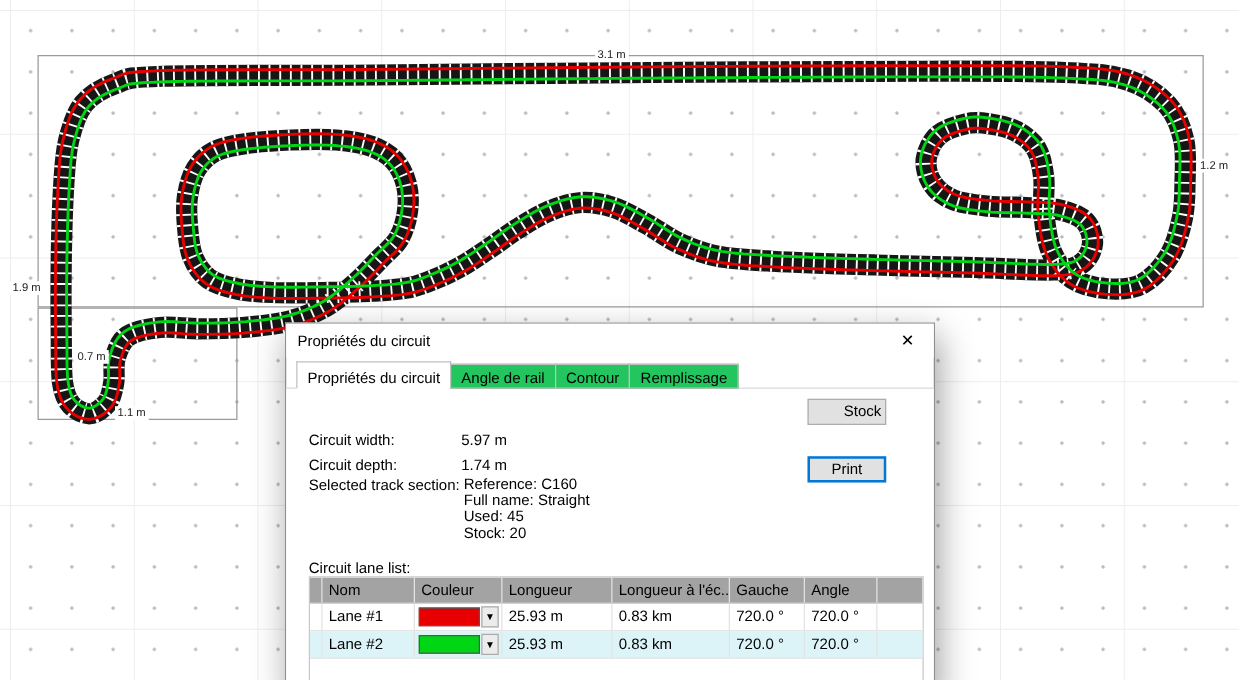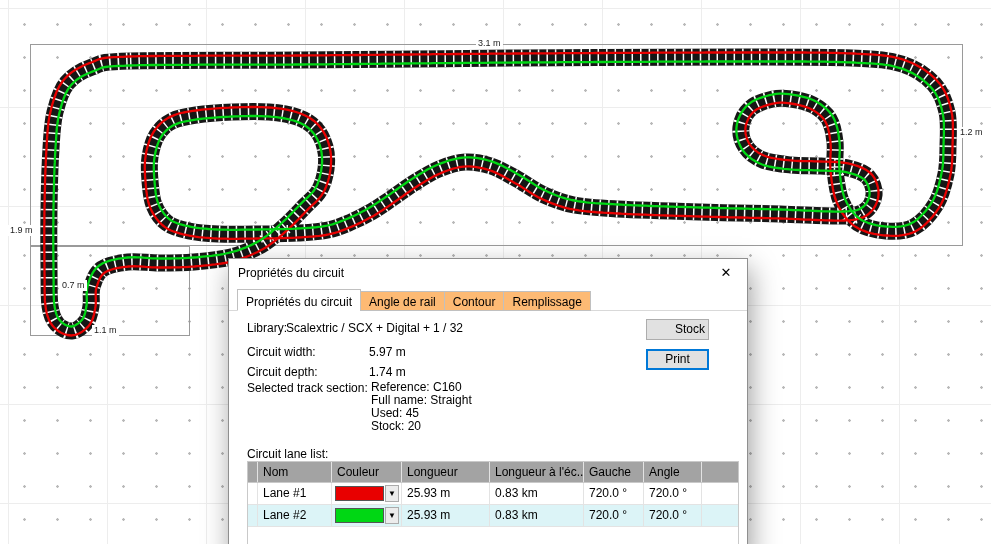--- a/index.html
+++ b/index.html
@@ -18,21 +18,21 @@
   .dim-rect{position:absolute;border:1px solid #9a9a9a;pointer-events:none;}
   .dim-label{position:absolute;font-size:9px;color:#222;background:#fff;padding:0 2px;line-height:11px;white-space:nowrap;}
 
   
   .dialog{position:absolute;left:228px;top:258px;width:520px;height:300px;background:#fff;
     border:1px solid #8f8f8f;box-shadow:3px 10px 26px rgba(0,0,0,.38);}
   .titlebar{height:27px;display:flex;align-items:center;background:#fff;}
   .title{flex:1;padding-left:9px;font-size:12px;}
   .close{width:42px;height:27px;display:flex;align-items:center;justify-content:center;font-size:13px;cursor:pointer;}
   .tabstrip{position:absolute;top:30px;left:8px;display:flex;align-items:flex-end;z-index:2;}
-  .tab{height:20px;font-size:12px;padding:3px 8px 0 8px;background:#fdba74;border:1px solid #c0c0c0;margin-left:-1px;white-space:nowrap;cursor:pointer;}
+  .tab{height:20px;font-size:12px;padding:3px 8px 0 8px;background:#22c55e;border:1px solid #c0c0c0;margin-left:-1px;white-space:nowrap;cursor:pointer;}
   .tab:first-child{margin-left:0;}
   .tab.active{height:22px;background:#fff;border-bottom-color:#fff;padding-top:5px;}
   .tabpage{position:absolute;left:0;right:0;top:51px;bottom:0;border-top:1px solid #d9d9d9;background:#fff;}
 
   .frow{position:absolute;left:0;right:0;height:14px;font-size:12px;}
   .flabel{position:absolute;left:18px;white-space:nowrap;}
   .fvalue{position:absolute;white-space:nowrap;}
   .btn{position:absolute;left:417px;width:63px;height:21px;background:#e1e1e1;border:1px solid #adadad;
        font-size:12px;text-align:center;line-height:19px;font-family:"Liberation Sans",sans-serif;cursor:pointer;}
   .btn.focus{border:2px solid #0078d7;line-height:17px;}
@@ -80,45 +80,40 @@
 
   <div class="tabstrip">
       <div class="tab active">Propriétés du circuit</div>
       <div class="tab">Angle de rail</div>
       <div class="tab">Contour</div>
       <div class="tab">Remplissage</div>
     </div>
 
   <div class="tabpage">
 
-    <div class="frow" style="top:10px;">
-      <span class="flabel">Library:</span>
-      <span class="fvalue" style="left:57px;">Scalextric / SCX + Digital +</span>
-      <span class="fvalue" style="left:204px;">1 / 32</span>
-    </div>
     <div class="frow" style="top:34px;">
       <span class="flabel">Circuit width:</span>
       <span class="fvalue" style="left:140px;">5.97 m</span>
     </div>
     <div class="frow" style="top:54px;">
       <span class="flabel">Circuit depth:</span>
       <span class="fvalue" style="left:140px;">1.74 m</span>
     </div>
     <div class="frow" style="top:70px;">
       <span class="flabel">Selected track section:</span>
     </div>
     <div style="position:absolute;left:142px;top:70px;font-size:12px;line-height:13px;">
         <div>Reference: C160</div>
         <div>Full name: Straight</div>
         <div>Used: 45</div>
         <div>Stock: 20</div>
       </div>
 
     <div class="btn" style="top:8px;padding-left:25px;">Stock</div>
-    <div class="btn focus" style="top:38px;">Print</div>
+    <div class="btn focus" style="top:54px;">Print</div>
 
     <div class="frow" style="top:136px;">
       <span class="flabel">Circuit lane list:</span>
     </div>
 
     <div class="lane-table">
       <div class="tr header">
           <div class="td gutter"></div>
           <div class="td c1">Nom</div>
           <div class="td c2">Couleur</div>

